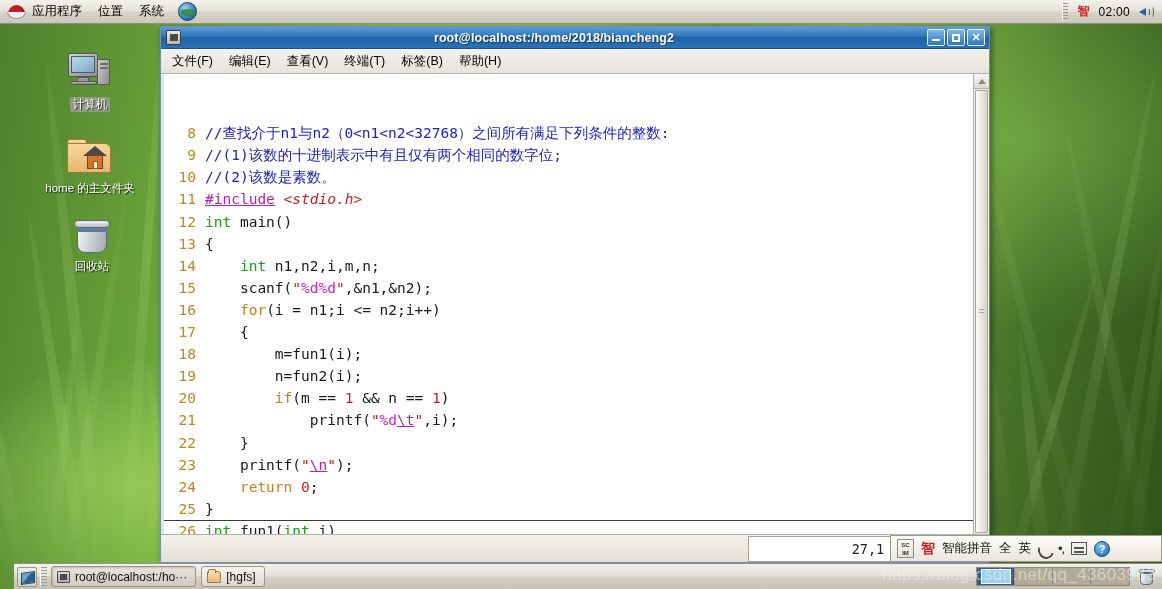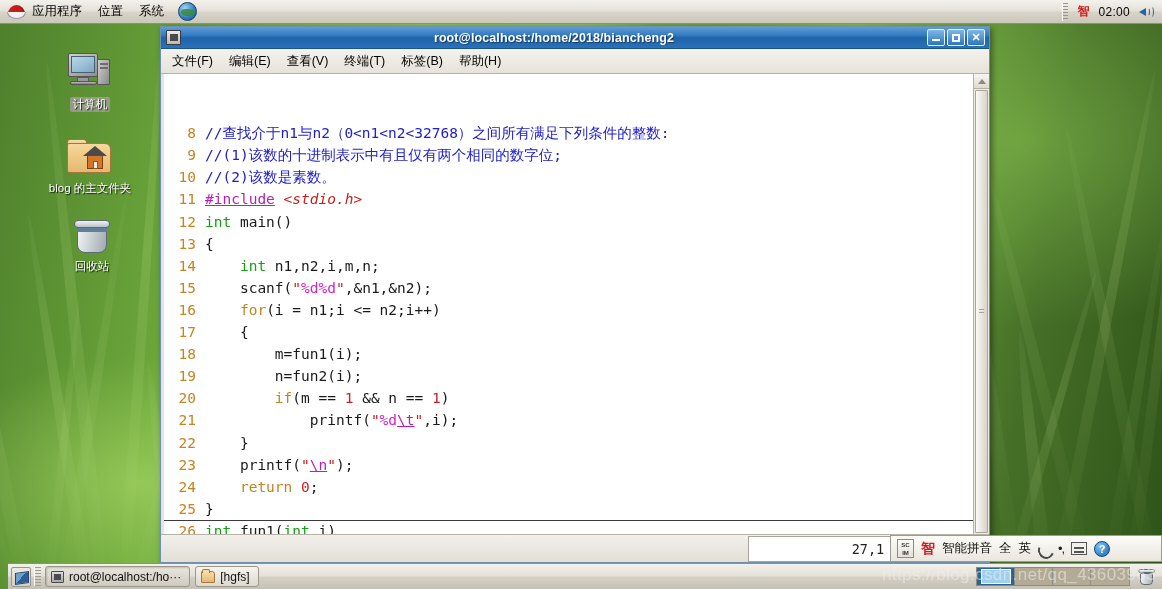--- a/index.html
+++ b/index.html
@@ -379,21 +379,21 @@
     width: 16px; height: 16px; border-radius: 50%; flex: none;
     background: radial-gradient(circle at 35% 30%, #7fc3ef, #1a62ab);
     border: 1px solid #0d4a86;
     color: #fff; font-size: 11px; font-weight: bold;
     display: flex; align-items: center; justify-content: center;
     cursor: pointer;
   }
 
   
   #taskbar {
-    position: absolute; left: 8px; right: 0; bottom: 0; height: 26px;
+    position: absolute; left: 14px; right: 0; bottom: 0; height: 26px;
     background: linear-gradient(to bottom, #f3f1ec 0%, #e4e1d8 48%, #d4d0c4 52%, #c5c1b4 100%);
     border-top: 1px solid #918d80;
     display: flex; align-items: center;
     padding: 0 3px;
     z-index: 65;
   }
   .tb-desk-btn {
     width: 20px; height: 20px; flex: none;
     background: linear-gradient(#eceae4, #d3cfc4);
     border: 1px solid #9a968a; border-radius: 2px;
@@ -534,21 +534,21 @@
   <div class="lbl sel">计算机</div>
 </div>
 <div class="desk-icon" style="left:42px; top:138px;">
   <div class="ico-home">
     <div class="fold-tab"></div>
       <div class="fold-back"></div>
     <div class="house-roof"></div>
       <div class="house-body"></div>
       <div class="house-door"></div>
   </div>
-  <div class="lbl">blog 的主文件夹</div>
+  <div class="lbl">home 的主文件夹</div>
 </div>
 <div class="desk-icon" style="left:44px; top:216px;">
   <div class="ico-trash">
     <div class="lid"></div>
       <div class="can"></div>
       <div class="band"></div>
   </div>
   <div class="lbl">回收站</div>
 </div>
 

